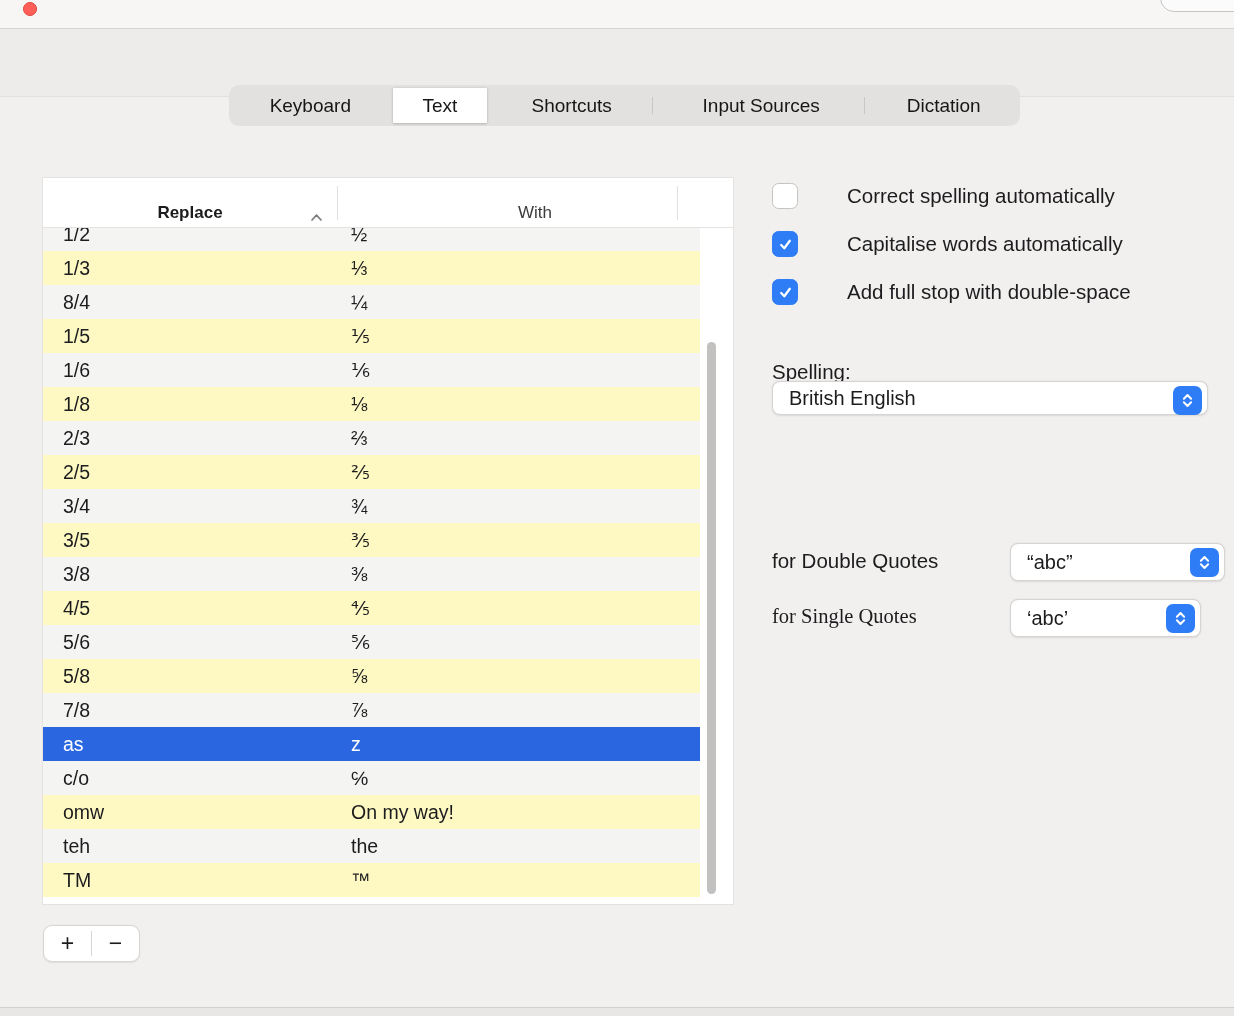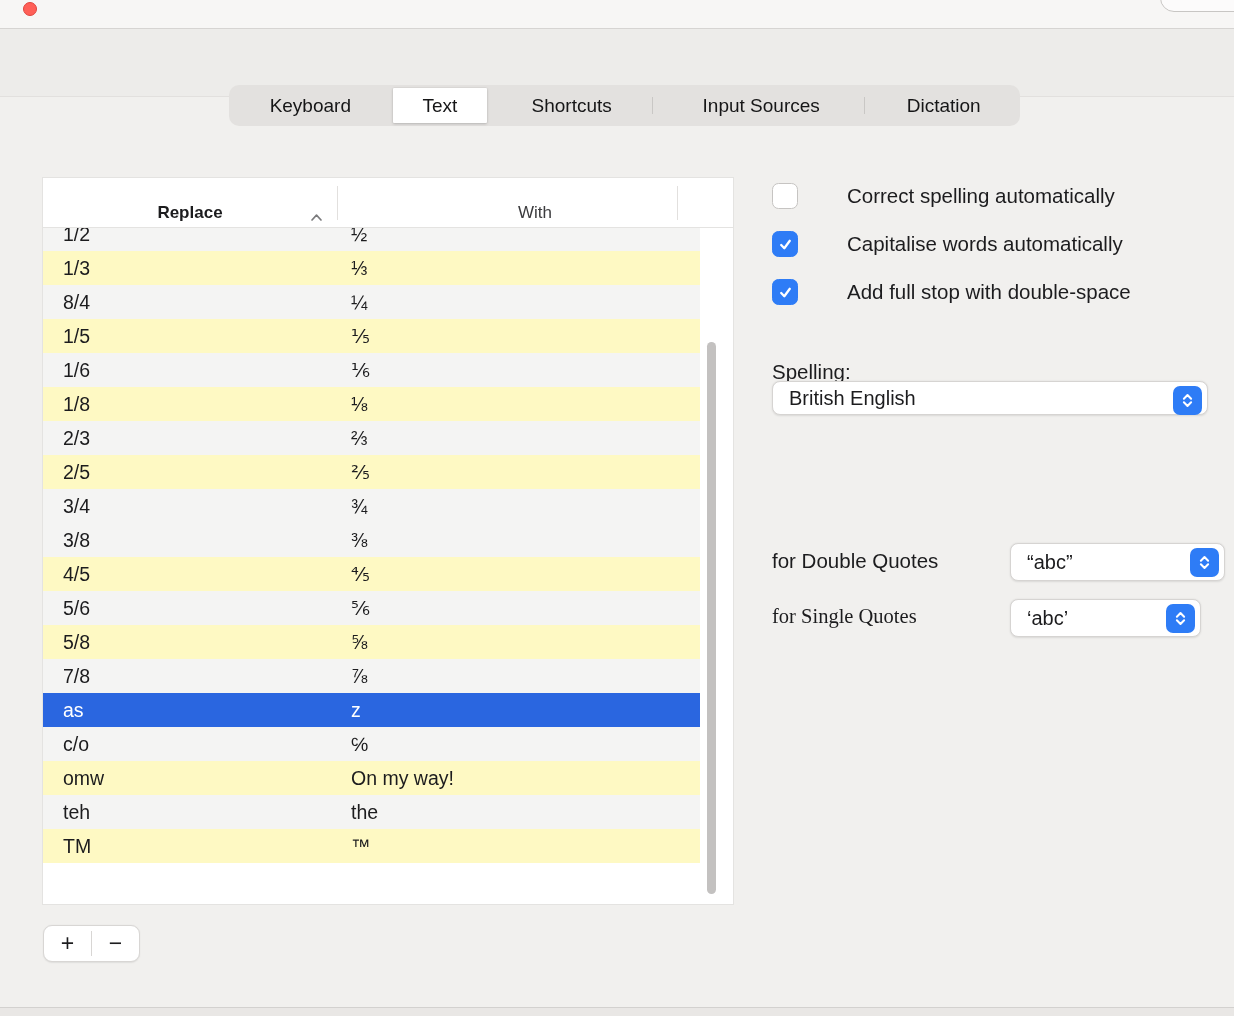--- a/index.html
+++ b/index.html
@@ -199,20 +199,24 @@
             <div class="cell cell-with">⅔</div>
           </div>
           <div class="row">
             <div class="cell cell-replace">2/5</div>
             <div class="cell cell-with">⅖</div>
           </div>
           <div class="row alt">
             <div class="cell cell-replace">3/4</div>
             <div class="cell cell-with">¾</div>
           </div>
+          <div class="row">
+            <div class="cell cell-replace">3/5</div>
+            <div class="cell cell-with">⅗</div>
+          </div>
           <div class="row alt">
             <div class="cell cell-replace">3/8</div>
             <div class="cell cell-with">⅜</div>
           </div>
           <div class="row">
             <div class="cell cell-replace">4/5</div>
             <div class="cell cell-with">⅘</div>
           </div>
           <div class="row alt">
             <div class="cell cell-replace">5/6</div>

